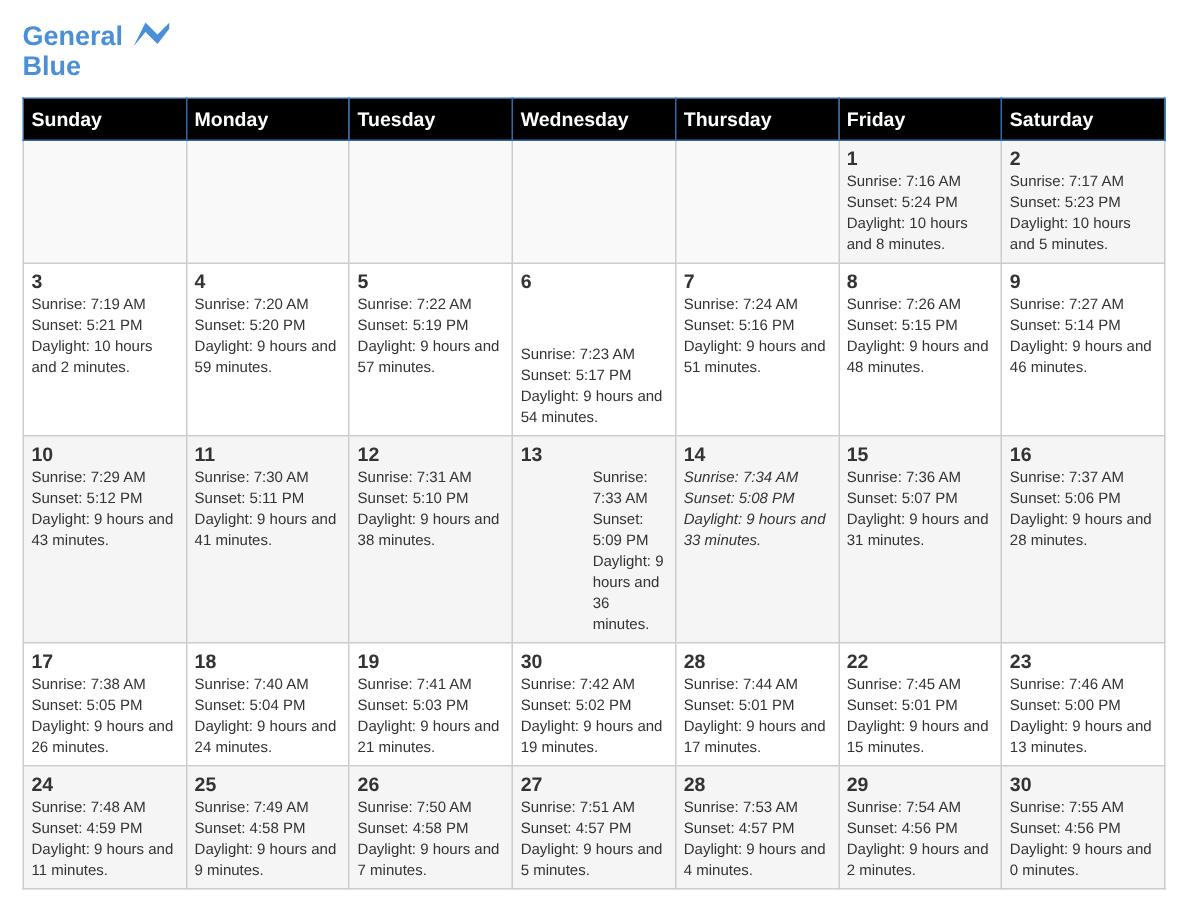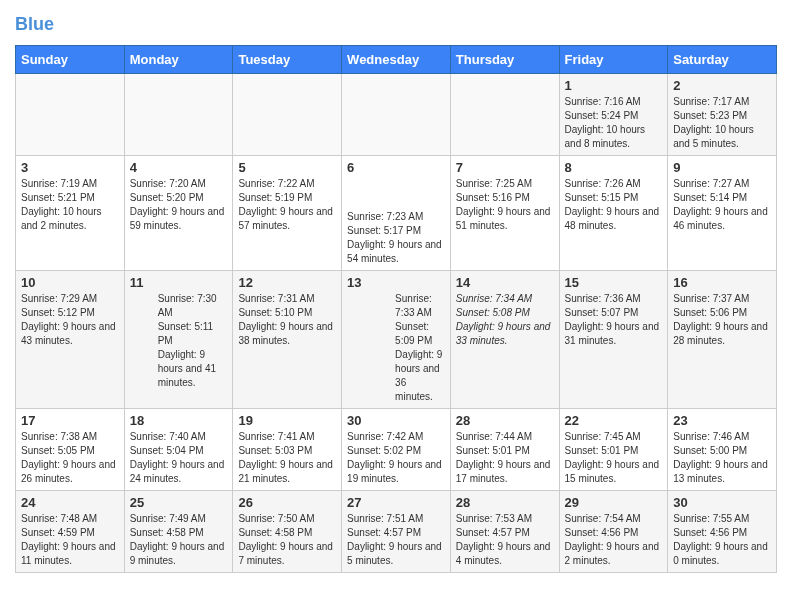--- a/index.html
+++ b/index.html
@@ -8,21 +8,21 @@
     .header { display: flex; justify-content: space-between; align-items: flex-start; margin-bottom: 10px; }
     .logo { display: flex; align-items: center; }
     .logo-text { font-size: 18px; font-weight: bold; color: #333; line-height: 1.1; }
     .logo-text span { color: #4a90d9; }
     .logo-icon { width: 24px; height: 20px; margin-left: 3px; }
     .title-block { text-align: right; }
     .month-title { font-size: 36px; color: #333; font-weight: 300; }
     .location { font-size: 16px; color: #555; margin-top: 2px; }
     table { width: 100%; border-collapse: collapse; }
     thead th {
-      background-color: #3b82f6;
+      background-color: #000000;
       color: white;
       font-size: 13px;
       font-weight: bold;
       padding: 6px 5px;
       text-align: left;
       border: 1px solid #2e6aa8;
     }
     tbody tr { vertical-align: top; }
     tbody td {
       border: 1px solid #ccc;
@@ -39,20 +39,26 @@
     .day-info { font-size: 10px; color: #333; line-height: 1.4; }
     .empty-cell { background: #f9f9f9 !important; }
   </style>
 </head>
 <body>
 
 <div class="container">
   <div class="header">
     <div class="logo">
       <div>
+        <div class="logo-text">
+          <span>General</span>
+          <svg class="logo-icon" viewBox="0 0 30 25" style="display:inline-block;vertical-align:middle;margin-left:2px;">
+            <polygon points="0,20 10,0 20,10 30,0 30,5 20,18 10,8" fill="#4a90d9"></polygon>
+          </svg>
+        </div>
         <div class="logo-text"><span>Blue</span></div>
       </div>
     </div>
     <div class="title-block">
       <div class="month-title"></div>
       <div class="location"></div>
     </div>
   </div>
 
   <table>
@@ -107,21 +113,21 @@
 Daylight: 9 hours and 57 minutes.</div>
           </td>
           <td>
             <span class="day-num">6</span>
             <div class="day-info" style="white-space: pre-line; margin-top: 35px;">Sunrise: 7:23 AM
 Sunset: 5:17 PM
 Daylight: 9 hours and 54 minutes.</div>
           </td>
           <td>
             <span class="day-num">7</span>
-            <div class="day-info" style="white-space: pre-line;">Sunrise: 7:25 AM
+            <div class="day-info" style="white-space: pre-line;">Sunrise: 7:24 AM
 Sunset: 5:16 PM
 Daylight: 9 hours and 51 minutes.</div>
           </td>
           <td>
             <span class="day-num">8</span>
             <div class="day-info" style="white-space: pre-line;">Sunrise: 7:26 AM
 Sunset: 5:15 PM
 Daylight: 9 hours and 48 minutes.</div>
           </td>
           <td>
@@ -133,21 +139,21 @@
         </tr>
         <tr>
           <td>
             <span class="day-num">10</span>
             <div class="day-info" style="white-space: pre-line;">Sunrise: 7:29 AM
 Sunset: 5:12 PM
 Daylight: 9 hours and 43 minutes.</div>
           </td>
           <td>
             <span class="day-num">11</span>
-            <div class="day-info" style="white-space: pre-line; margin-left: 28px;">Sunrise: 7:30 AM
+            <div class="day-info" style="white-space: pre-line;">Sunrise: 7:30 AM
 Sunset: 5:11 PM
 Daylight: 9 hours and 41 minutes.</div>
           </td>
           <td>
             <span class="day-num">12</span>
             <div class="day-info" style="white-space: pre-line;">Sunrise: 7:31 AM
 Sunset: 5:10 PM
 Daylight: 9 hours and 38 minutes.</div>
           </td>
           <td>

